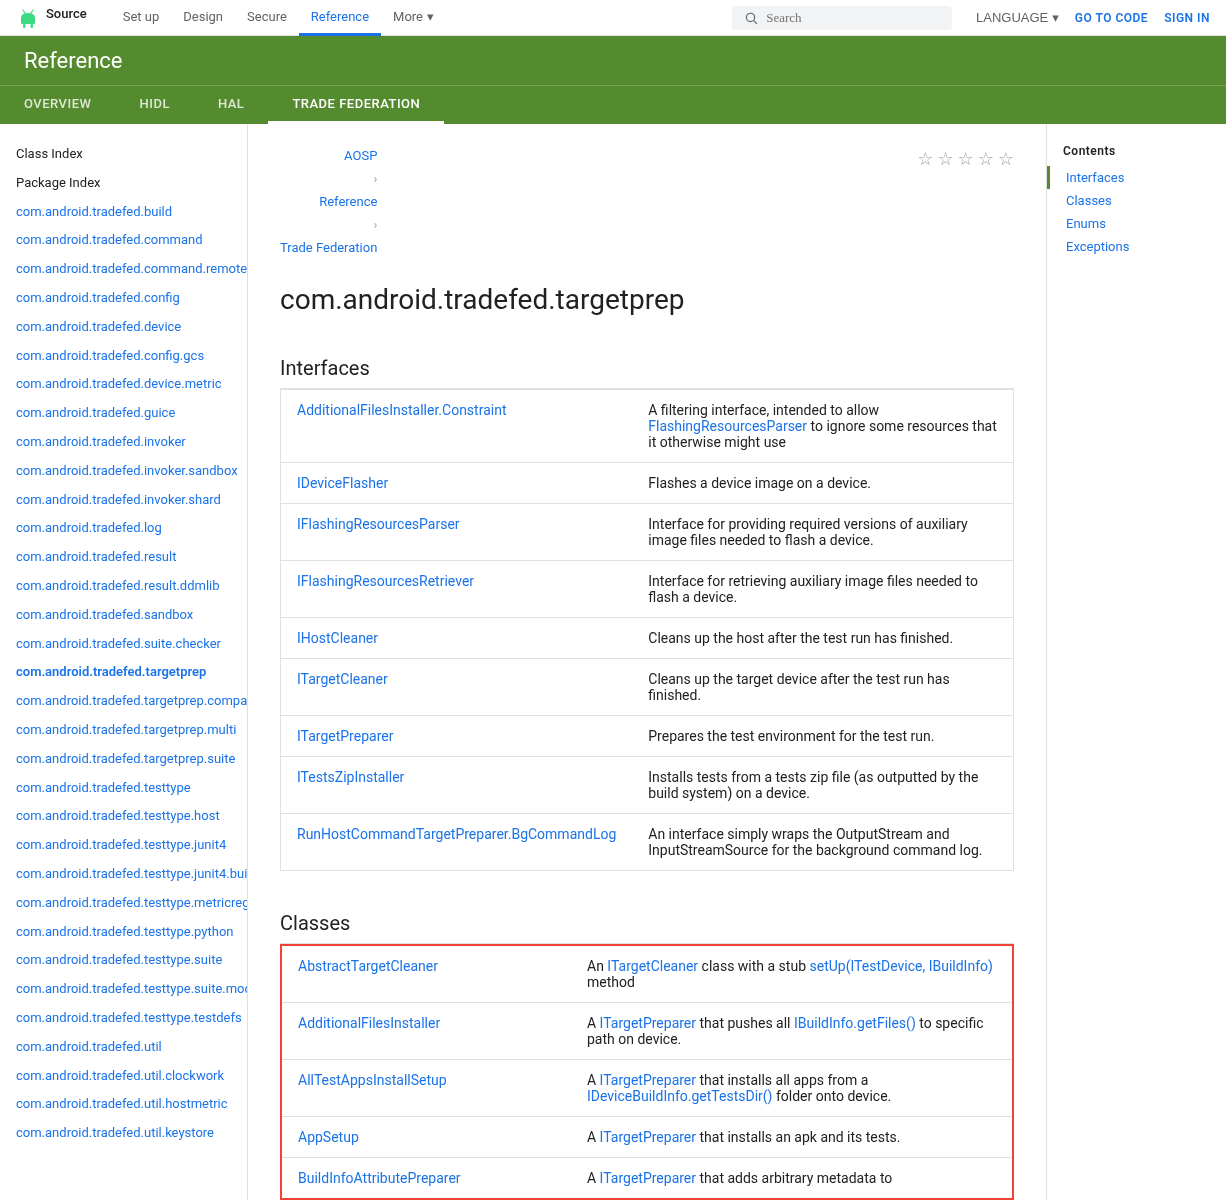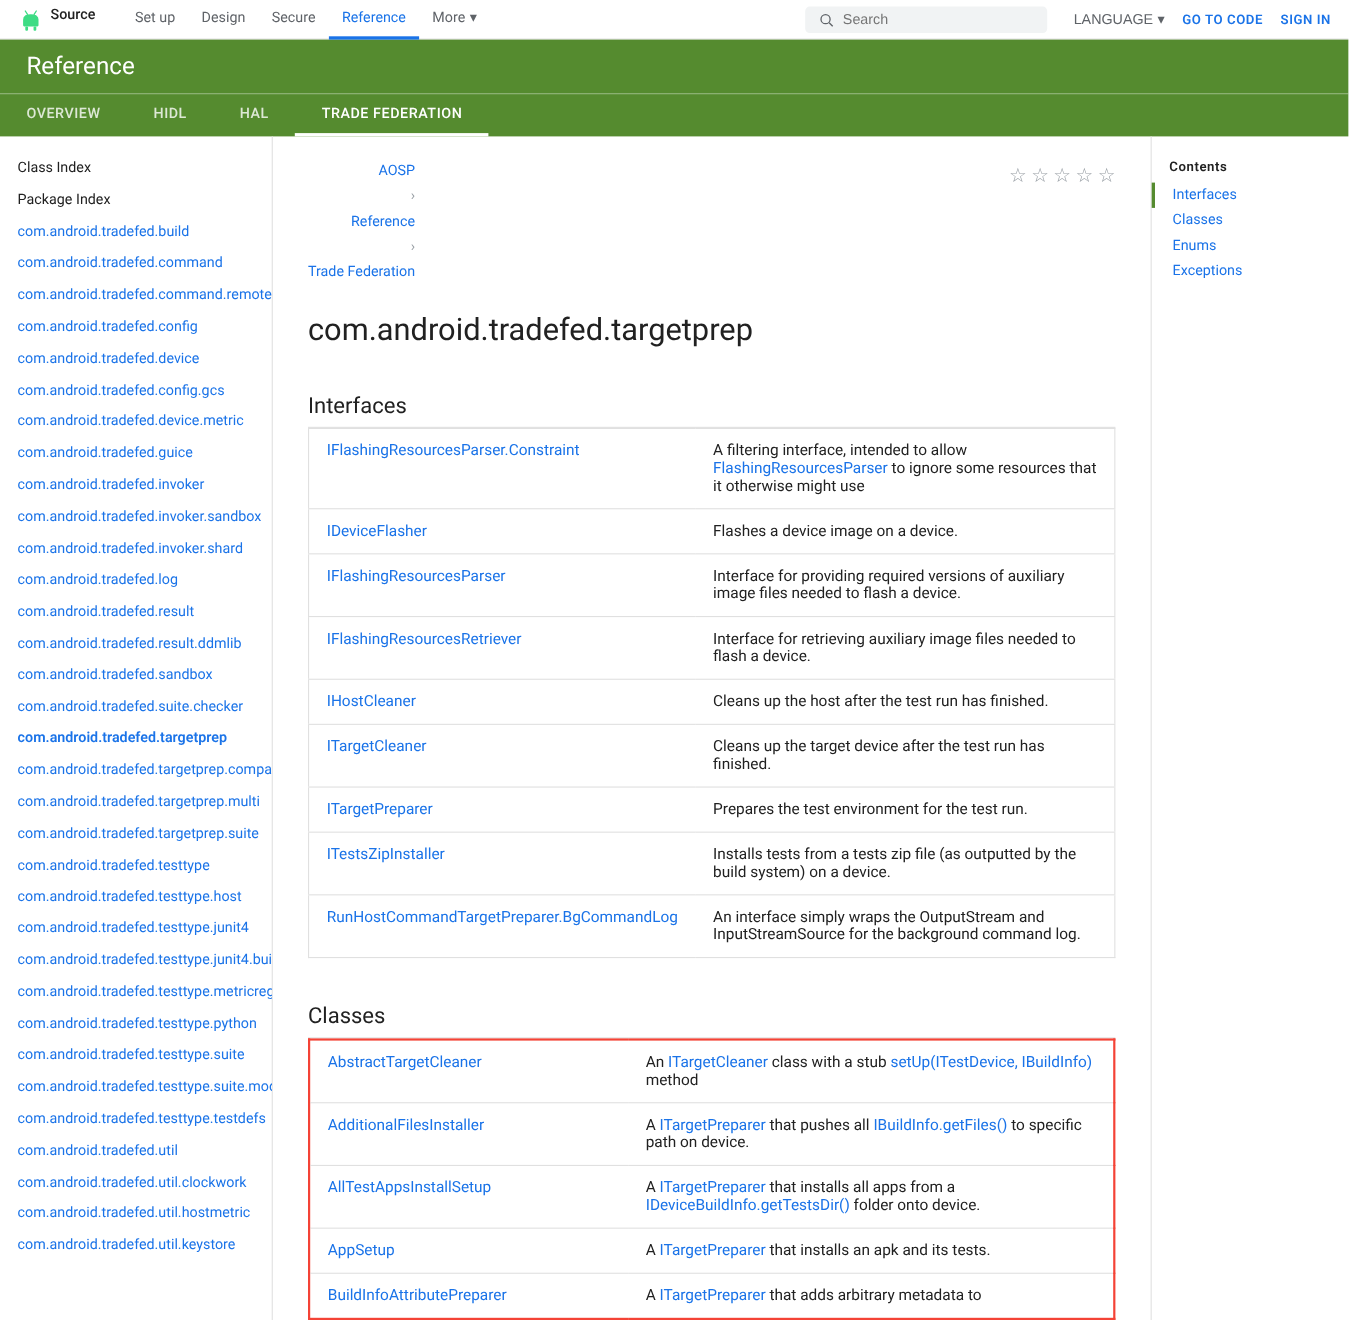--- a/index.html
+++ b/index.html
@@ -65,20 +65,21 @@
       flex: 0 0 220px;
       margin-left: auto;
     }
     .search-bar input {
       border: none;
       background: transparent;
       outline: none;
       font-size: 13px;
       color: #7f1d1d;
       width: 100%;
+      font-family: Liberation Serif, serif;
     }
     .top-nav-right {
       display: flex;
       align-items: center;
       gap: 16px;
       margin-left: 16px;
     }
     .lang-btn {
       display: flex;
       align-items: center;
@@ -391,21 +392,21 @@
           <span class="star">☆</span>
         </div>
       </div>
 
       <h1 class="page-title">com.android.tradefed.targetprep</h1>
 
       <h2 class="section-heading">Interfaces</h2>
       <table class="api-table">
         <tbody>
           <tr>
-            <td><a href="#">IFlashingResourcesParser.Constraint</a></td>
+            <td><a href="#">AdditionalFilesInstaller.Constraint</a></td>
             <td>A filtering interface, intended to allow <a href="#">FlashingResourcesParser</a> to ignore some resources that it otherwise might use</td>
           </tr>
           <tr>
             <td><a href="#">IDeviceFlasher</a></td>
             <td>Flashes a device image on a device.</td>
           </tr>
           <tr>
             <td><a href="#">IFlashingResourcesParser</a></td>
             <td>Interface for providing required versions of auxiliary image files needed to flash a device.</td>
           </tr>

